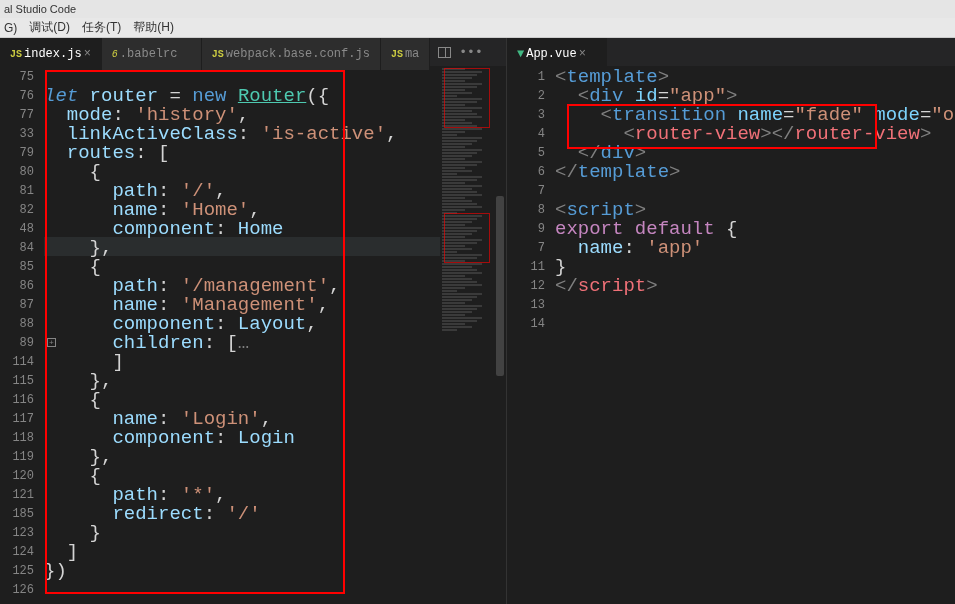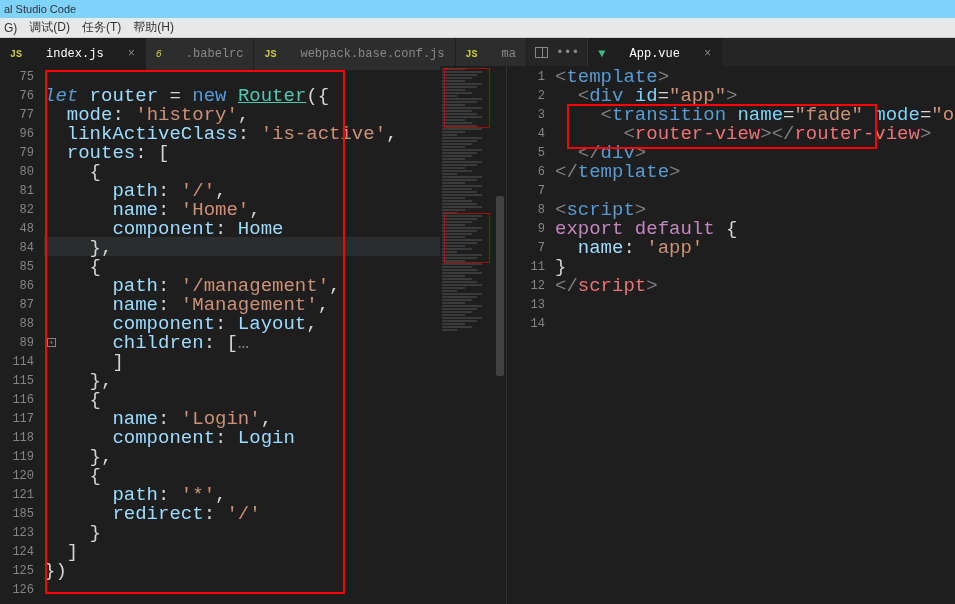--- a/index.html
+++ b/index.html
@@ -6,21 +6,21 @@
 body {
   font-family: Consolas, "Courier New", monospace;
   background: #1e1e1e;
   color: #d4d4d4;
   width: 955px;
   height: 604px;
   overflow: hidden;
   font-size: 13px;
 }
 .title-bar {
-  background: #7dd3fc;
+  background: #e5e5e5;
   color: #333;
   height: 18px;
   font-family: "Segoe UI", sans-serif;
   font-size: 11px;
   padding-left: 4px;
   line-height: 18px;
 }
 .menu-bar {
   background: #e8e8e8;
   color: #333;
@@ -40,21 +40,21 @@
   display: flex;
   align-items: stretch;
 }
 .tab {
   display: flex;
   align-items: center;
   padding: 16px 10px;
   background: #2d2d2d;
   color: #8a8a8a;
   font-size: 12px;
-  gap: 24px;
+  gap: 2px;
   cursor: pointer;
   min-width: 100px;
   border-right: 1px solid #1e1e1e;
 }
 .tab.active { background: #1e1e1e; color: #ffffff; }
 .tab .icon-js { color: #cbcb41; font-weight: bold; font-size: 10px; }
 .tab .icon-babel { color: #cbcb41; font-size: 10px; font-style: italic; }
 .tab .icon-vue { color: #41b883; font-size: 12px; }
 .tab .close { color: #888; font-size: 12px; }
 .tab-controls {
@@ -221,21 +221,21 @@
 </div>
 
 <div class="split-container">
 
 <div class="pane-left">
   <div class="red-box" style="top:4px;left:45px;width:300px;height:524px"></div>
   <div class="gutter">
     <div class="ln">75</div>
     <div class="ln">76</div>
     <div class="ln">77</div>
-    <div class="ln">96</div>
+    <div class="ln">33</div>
     <div class="ln">79</div>
     <div class="ln">80</div>
     <div class="ln">81</div>
     <div class="ln">82</div>
     <div class="ln">48</div>
     <div class="ln">84</div>
     <div class="ln">85</div>
     <div class="ln">86</div>
     <div class="ln">87</div>
     <div class="ln">88</div>

